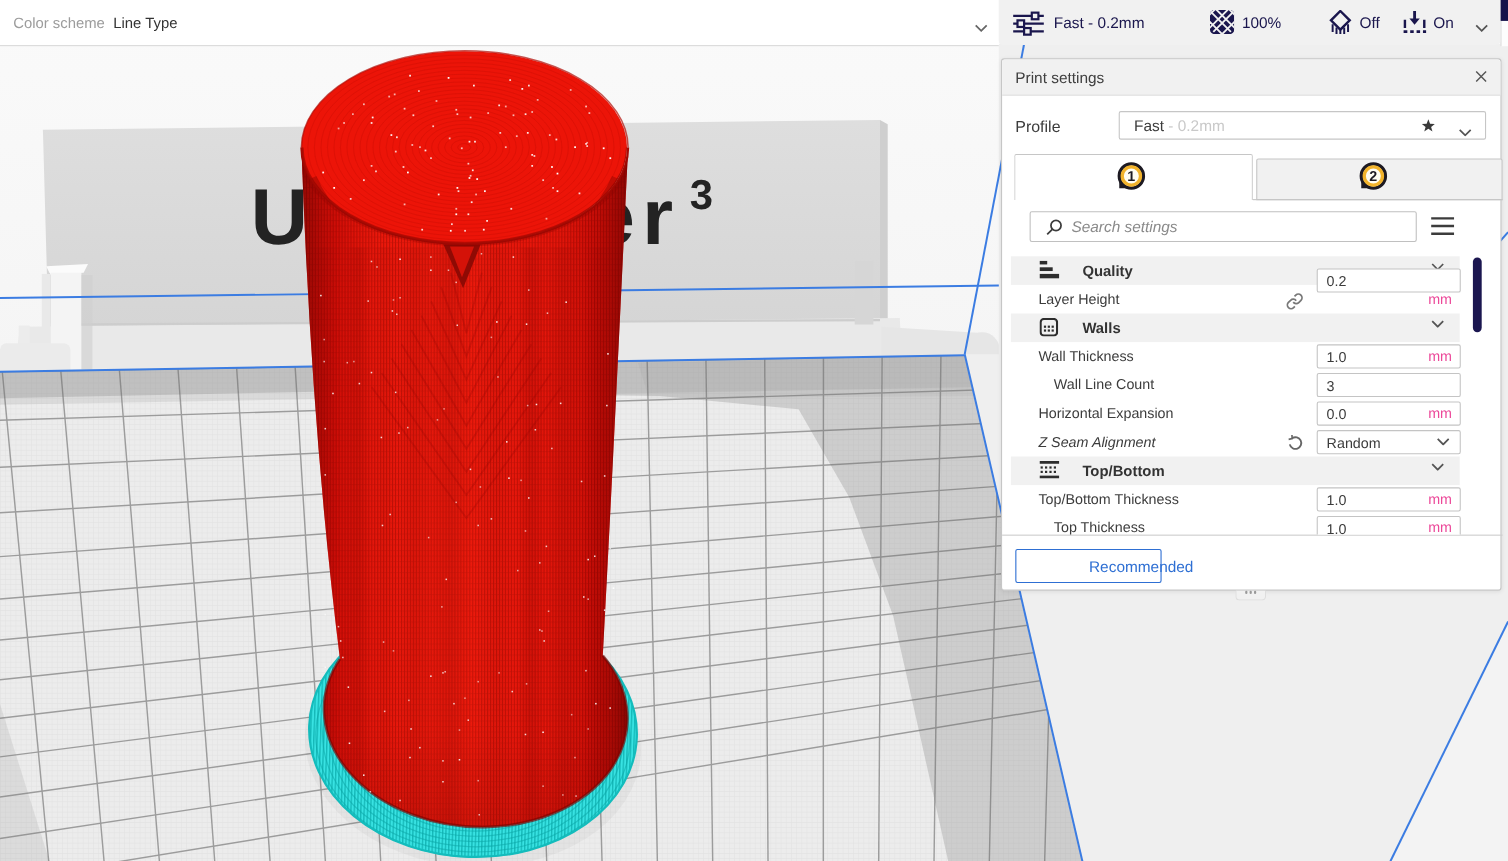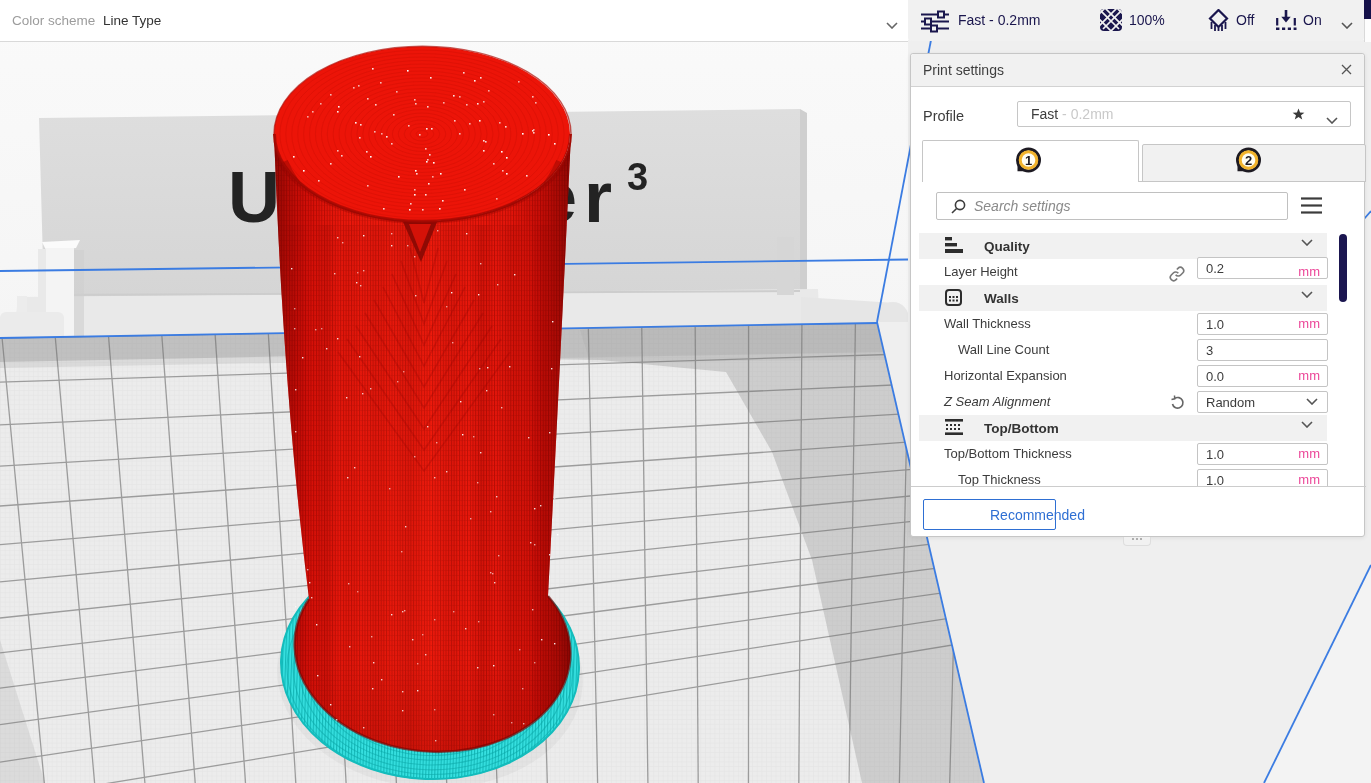--- a/index.html
+++ b/index.html
@@ -609,21 +609,21 @@
           </span><b>Quality</b><span class="catchev">
             <svg width="12" height="7" viewBox="0 0 12 7" fill="none">
               <path d="M1 1 L6 6 L11 1" stroke="#555" stroke-width="1.6"></path>
             </svg>
           </span></div>
         <div class="lab" style="left:33px;top:44px;">Layer Height</div>
         <div style="position:absolute;left:258px;top:46px;"><svg width="16" height="16" viewBox="0 0 24 24" fill="none" stroke="#787878" stroke-width="2.4">
 <path d="M10 13a5 5 0 0 0 7.54.54l3-3a5 5 0 0 0-7.07-7.07l-1.72 1.71"></path>
 <path d="M14 11a5 5 0 0 0-7.54-.54l-3 3a5 5 0 0 0 7.07 7.07l1.71-1.71"></path>
 </svg></div>
-<div class="inbox" style="top:37px;">0.2</div>
+<div class="inbox" style="top:24px;">0.2</div>
         <div class="unit" style="top:44px;">mm</div>
         <div class="cat" style="top:65px;"><span class="cati">
             <svg width="17" height="17" viewBox="0 0 17 17" fill="none">
 <rect x="1" y="1" width="15" height="15" rx="3" stroke="#2d2d2d" stroke-width="2"></rect>
 <g fill="#2d2d2d">
 <rect x="4" y="10.5" width="2" height="2"></rect>
                 <rect x="7.5" y="10.5" width="2" height="2"></rect>
                 <rect x="11" y="10.5" width="2" height="2"></rect>
 <rect x="4" y="7" width="2" height="2"></rect>
                 <rect x="7.5" y="7" width="2" height="2"></rect>

